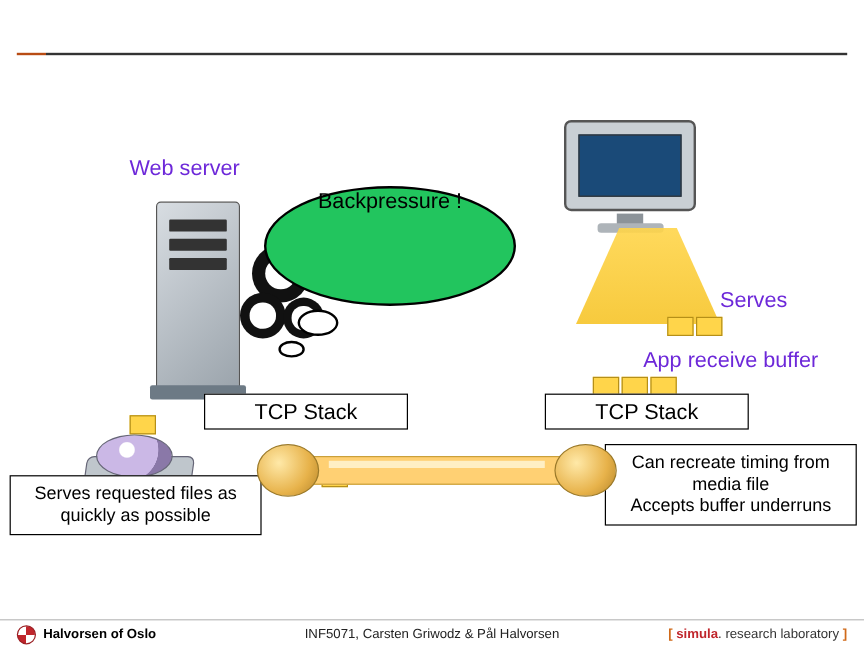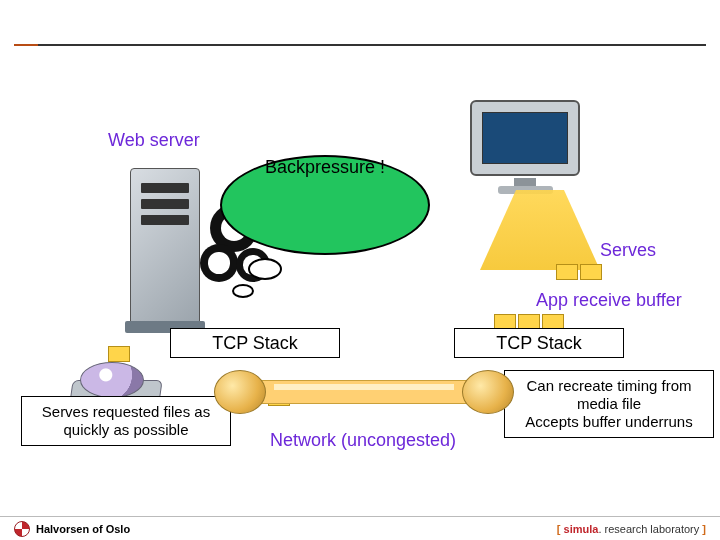--- a/index.html
+++ b/index.html
@@ -71,21 +71,21 @@
   .chip1 { top: 286px; left: 108px; }
   .chip2 { top: 330px; left: 268px; }
 
   
   .hdd { position:absolute; top: 302px; left: 70px; width: 90px; height: 56px; }
   .hdd .tray { position:absolute; inset: 18px 0 0 0; background:#bfc6cc; border:1px solid #667; border-radius:6px; transform: skewX(-8deg); }
   .platter { position:absolute; top:0; left:10px; width:64px; height:36px; background: radial-gradient(circle at 40% 35%, #fff 0 6px, #cbb8e6 7px 60%, #8a78a8 61% 100%); border-radius:50%; border:1px solid #667; }
 
   
   .callout { position:absolute; border:1px solid #000; background:#fff; padding:6px 10px; font-size:15px; text-align:center; line-height:1.2; }
-  .call-left { top: 336px; left: 8px; width: 210px; margin-left: 13px; }
+  .call-left { top: 336px; left: 8px; width: 210px; }
   .call-right{ top: 288px; left: 504px; width: 210px; margin-top: 22px; }
 
   
   .pipe { position:absolute; top: 310px; left: 214px; width: 300px; height: 44px; }
   .tube { position:absolute; top: 10px; left: 40px; right: 40px; height: 24px; background:#ffd073; border-top:1px solid #caa03a; border-bottom:1px solid #caa03a; }
   .endL, .endR { position:absolute; width: 52px; height: 44px; border-radius:50%; background: radial-gradient(circle at 35% 35%, #ffe9a8, #e7b24a 60%, #b5852a); border:1px solid #9b7a2a; }
   .endL { left: 0; } .endR { right: 0; }
   .tube-shade { position:absolute; top:14px; left:60px; right:60px; height:6px; background:#fff6d8; opacity:.8; }
   .net-label { top: 370px; left: 270px; }
 
@@ -172,27 +172,27 @@
       <span style="white-space:pre-line;">Can recreate timing from media file
 Accepts buffer underruns</span>
     </div>
 
     <div class="pipe">
       <div class="tube"></div>
         <div class="tube-shade"></div>
       <div class="endL"></div>
         <div class="endR"></div>
     </div>
-    <div class="lbl net-label">Network (uncongested)</div>
 
   </div>
 
   <div class="footer">
     <div class="fo-left">
       <div class="crest"></div>
       <b>Halvorsen of Oslo</b>
     </div>
+    <div class="fo-center">INF5071, Carsten Griwodz &amp; Pål Halvorsen</div>
     <div class="fo-right">
       <span class="br1">[ </span><span class="sim">simula</span><span>. research laboratory</span><span class="br1"> ]</span>
     </div>
   </div>
 
 </div>
 
 </body></html>

